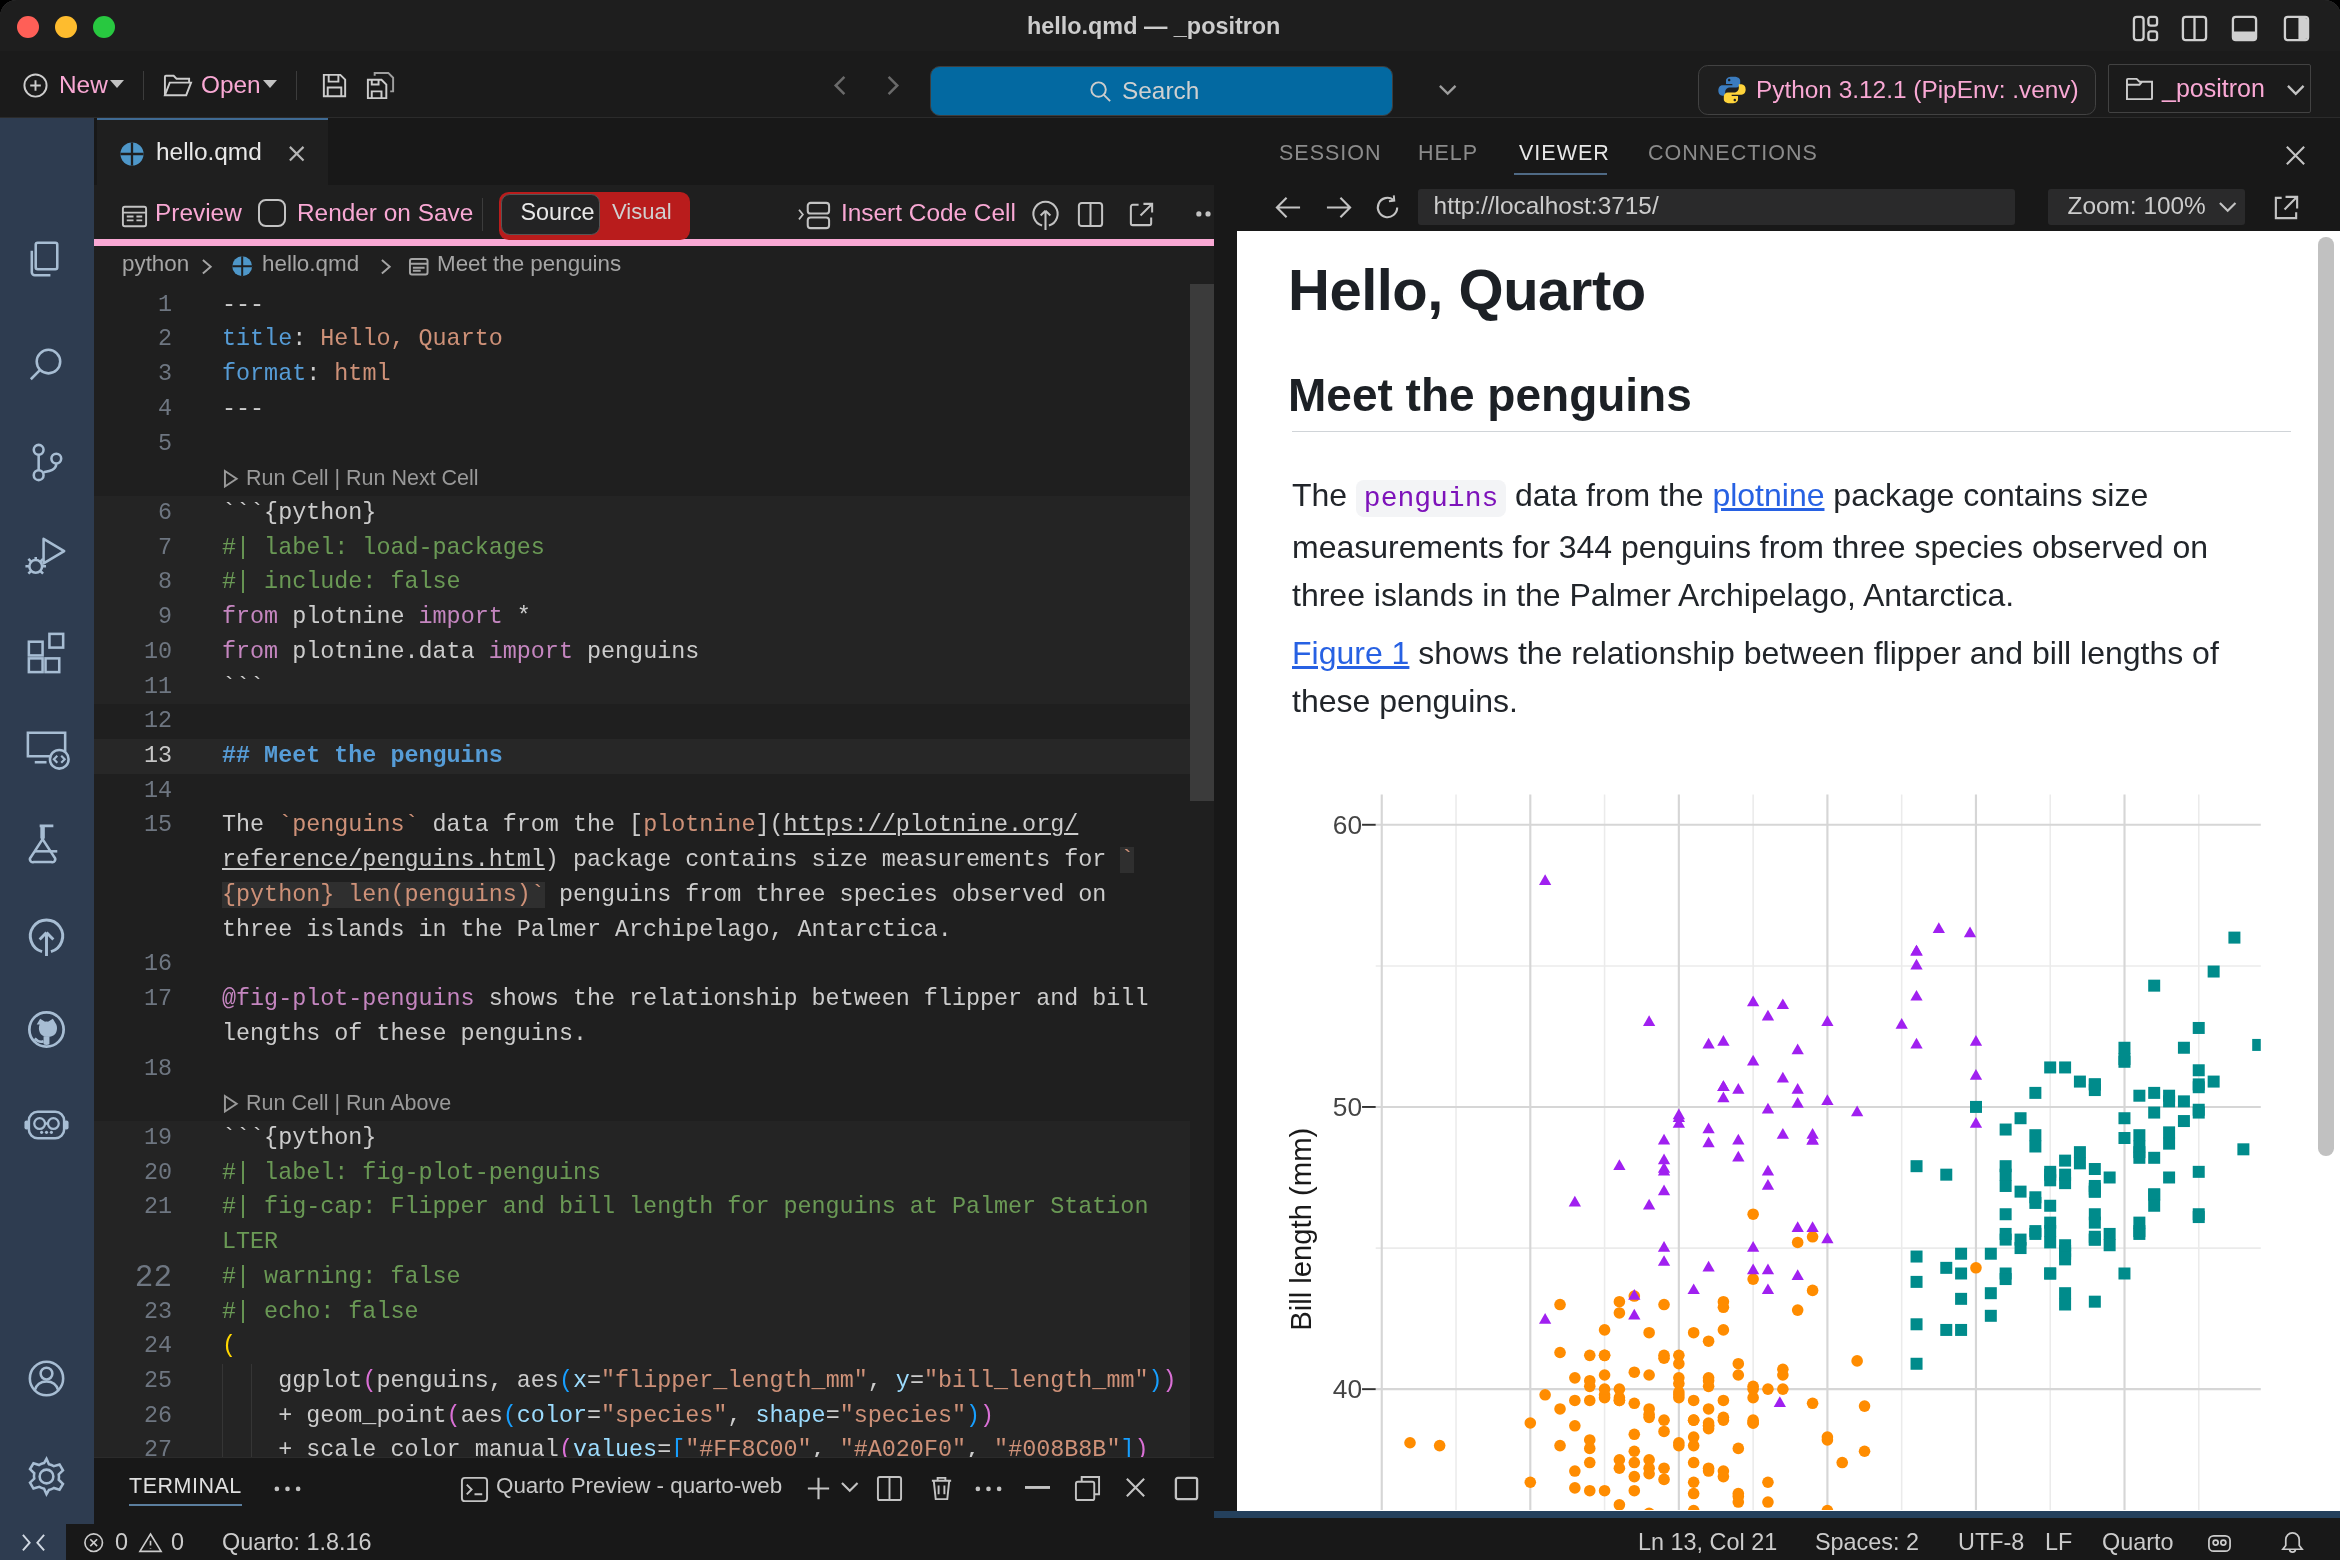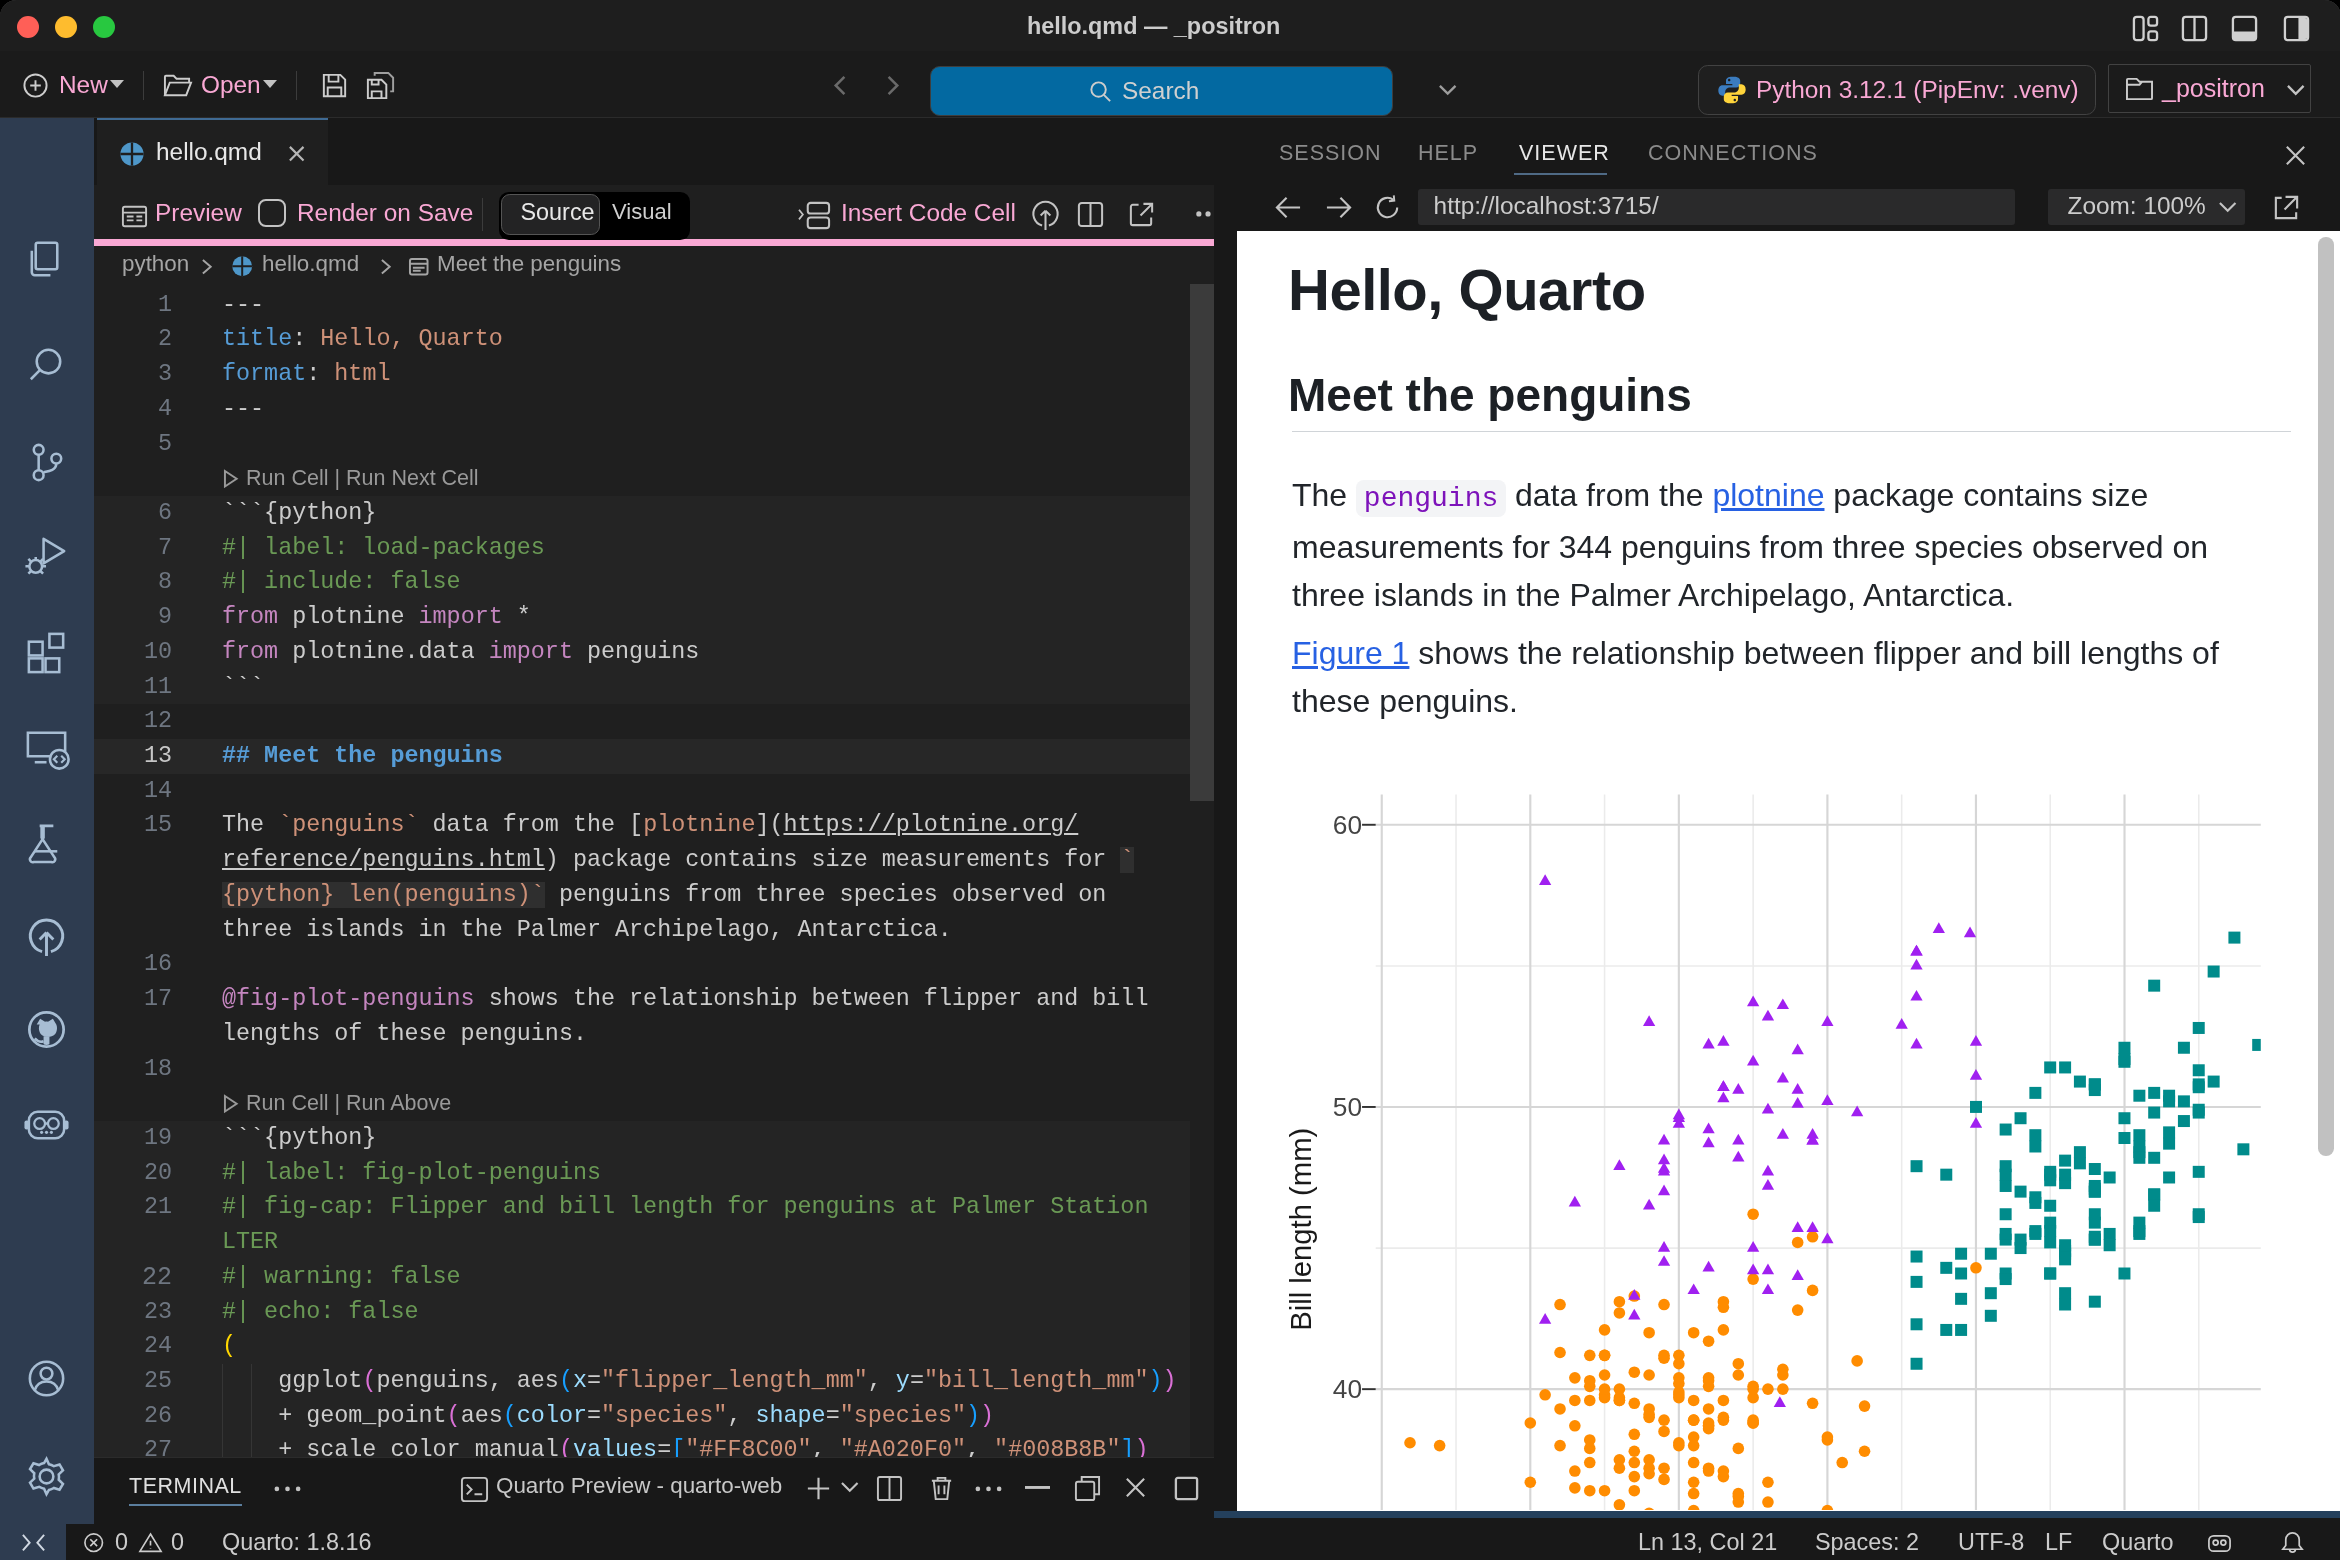--- a/index.html
+++ b/index.html
@@ -212,21 +212,21 @@
 
 <div class="abs" id="edtoolbar">
   <svg class="abs" style="left:26px;top:16.6px" width="29" height="29" viewBox="0 0 30 30" stroke="#c3c3c3" fill="none" stroke-width="2">
     <rect x="3" y="5" width="24" height="20" rx="2"></rect>
         <path d="M3 11 h24 M7 15 h7 M7 19 h7 M17 15 h6 M17 19 h6"></path>
   </svg>
   <div class="abs tbtxt" style="left:61px;top:13.7px">Preview</div>
   <div class="abs" style="left:164px;top:13.7px;width:28px;height:28px;border:2px solid #c3c3c3;border-radius:7.8px"></div>
   <div class="abs tbtxt" style="left:203px;top:13.7px">Render on Save</div>
   <div class="abs" style="left:388px;top:12.7px;width:1px;height:33px;background:#3c3c3c"></div>
-  <div class="abs" style="left:405px;top:6.8px;width:191px;height:48px;background:#000000;border-radius:9.8px">
+  <div class="abs" style="left:405px;top:6.8px;width:191px;height:48px;background:#b91c1c;border-radius:9.8px">
     <div class="abs" style="left:2px;top:2px;width:99px;height:41px;background:#232324;border:1px solid #555;border-radius:8.8px"></div>
     <div class="abs" style="left:21.5px;top:6.8px;color:#e8e8e8;font-size:23.4px">Source</div>
     <div class="abs" style="left:113px;top:6.8px;color:#d0d0d0;font-size:22px">Visual</div>
   </div>
   <svg class="abs" style="left:702px;top:13.7px" width="39" height="33" viewBox="0 0 40 34" stroke="#c3c3c3" fill="none" stroke-width="2.1">
     <path d="M3 11 l4 5 l-4 5" stroke-width="1.8"></path>
         <rect x="12" y="4" width="22" height="11" rx="3"></rect>
         <rect x="12" y="19" width="22" height="11" rx="3"></rect>
   </svg>
   <div class="abs tbtxt" style="left:747px;top:13.7px">Insert Code Cell</div>
@@ -286,21 +286,21 @@
 <div class="abs" style="left:94px;top:704px;width:78px;text-align:right;color:#6e7681;font-family:'Liberation Mono',monospace;font-size:23.4px;line-height:35px">12</div>
 <div class="abs" style="left:94px;top:739px;width:78px;text-align:right;color:#c6c6c6;font-family:'Liberation Mono',monospace;font-size:23.4px;line-height:35px">13</div>
 <div class="abs" style="left:94px;top:774px;width:78px;text-align:right;color:#6e7681;font-family:'Liberation Mono',monospace;font-size:23.4px;line-height:35px">14</div>
 <div class="abs" style="left:94px;top:808px;width:78px;text-align:right;color:#6e7681;font-family:'Liberation Mono',monospace;font-size:23.4px;line-height:35px">15</div>
 <div class="abs" style="left:94px;top:947px;width:78px;text-align:right;color:#6e7681;font-family:'Liberation Mono',monospace;font-size:23.4px;line-height:35px">16</div>
 <div class="abs" style="left:94px;top:982px;width:78px;text-align:right;color:#6e7681;font-family:'Liberation Mono',monospace;font-size:23.4px;line-height:35px">17</div>
 <div class="abs" style="left:94px;top:1052px;width:78px;text-align:right;color:#6e7681;font-family:'Liberation Mono',monospace;font-size:23.4px;line-height:35px">18</div>
 <div class="abs" style="left:94px;top:1121px;width:78px;text-align:right;color:#6e7681;font-family:'Liberation Mono',monospace;font-size:23.4px;line-height:35px">19</div>
 <div class="abs" style="left:94px;top:1156px;width:78px;text-align:right;color:#6e7681;font-family:'Liberation Mono',monospace;font-size:23.4px;line-height:35px">20</div>
 <div class="abs" style="left:94px;top:1190px;width:78px;text-align:right;color:#6e7681;font-family:'Liberation Mono',monospace;font-size:23.4px;line-height:35px">21</div>
-<div class="abs" style="left:94px;top:1260px;width:78px;text-align:right;color:#6e7681;font-family:'Liberation Mono',monospace;font-size:25px;line-height:35px">22</div>
+<div class="abs" style="left:94px;top:1260px;width:78px;text-align:right;color:#6e7681;font-family:'Liberation Mono',monospace;font-size:31px;line-height:35px">22</div>
 <div class="abs" style="left:94px;top:1295px;width:78px;text-align:right;color:#6e7681;font-family:'Liberation Mono',monospace;font-size:23.4px;line-height:35px">23</div>
 <div class="abs" style="left:94px;top:1329px;width:78px;text-align:right;color:#6e7681;font-family:'Liberation Mono',monospace;font-size:23.4px;line-height:35px">24</div>
 <div class="abs" style="left:94px;top:1364px;width:78px;text-align:right;color:#6e7681;font-family:'Liberation Mono',monospace;font-size:23.4px;line-height:35px">25</div>
 <div class="abs" style="left:94px;top:1399px;width:78px;text-align:right;color:#6e7681;font-family:'Liberation Mono',monospace;font-size:23.4px;line-height:35px">26</div>
 <div class="abs" style="left:94px;top:1433px;width:78px;text-align:right;color:#6e7681;font-family:'Liberation Mono',monospace;font-size:23.4px;line-height:35px">27</div>
 <div class="abs mono" style="left:222px;top:288px;font-size:23.4px;line-height:35px;color:#cccccc;white-space:pre">---</div>
 <div class="abs mono" style="left:222px;top:322px;font-size:23.4px;line-height:35px;color:#cccccc;white-space:pre"><span class="y">title</span>: <span class="o">Hello, Quarto</span></div>
 <div class="abs mono" style="left:222px;top:357px;font-size:23.4px;line-height:35px;color:#cccccc;white-space:pre"><span class="y">format</span>: <span class="o">html</span></div>
 <div class="abs mono" style="left:222px;top:392px;font-size:23.4px;line-height:35px;color:#cccccc;white-space:pre">---</div>
 <svg class="abs" style="left:222px;top:469px" width="17.6" height="19.5" viewBox="0 0 18 20">

